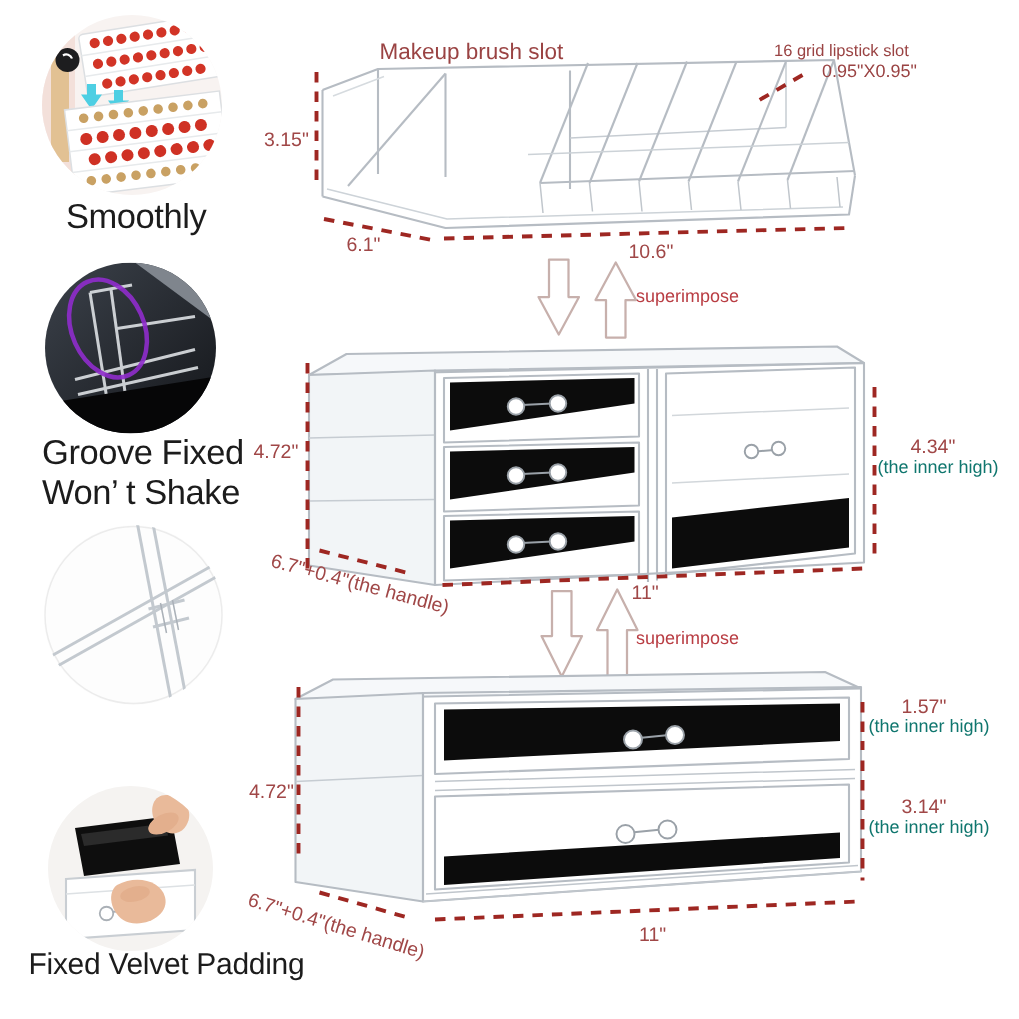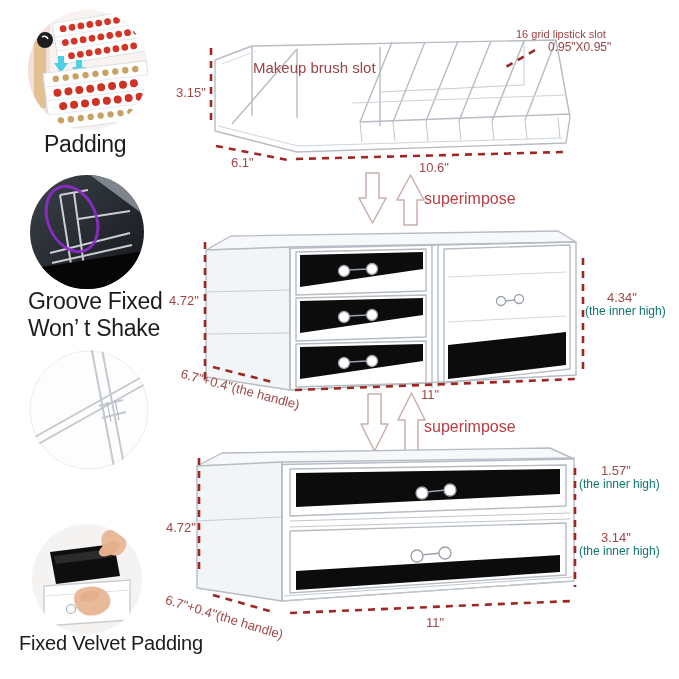--- a/index.html
+++ b/index.html
@@ -6,21 +6,21 @@
   .stage{position:relative;width:679px;height:679px;background:#fff;overflow:hidden;
          font-family:"Liberation Sans",sans-serif;}
   .diagram{position:absolute;left:0;top:0;}
   .photo{position:absolute;border-radius:50%;overflow:hidden;}
   .lbl{position:absolute;white-space:nowrap;font-family:"Liberation Sans",sans-serif;}
   .dim{font-size:13px;color:#a04747;}
   .note{font-size:12px;color:#0f766e;}
   .maroon{font-size:15px;color:#9a4343;}
   .gridlbl{font-size:11px;color:#9a4343;}
   .gridsz{font-size:12px;color:#9a4343;}
-  .sup{font-size:16px;color:#b93d43;}
+  .sup{font-size:12px;color:#b93d43;}
   .cap{font-size:23px;color:#1c1c1c;letter-spacing:-0.3px;line-height:1.18;}
   .cap-sm{font-size:20px;letter-spacing:-0.2px;}
   .rot15{transform:rotate(15deg);transform-origin:0 0;}
   .rot17{transform:rotate(17deg);transform-origin:0 0;}
 </style>
 </head>
 <body>
 
 <div class="stage">
 
@@ -279,35 +279,35 @@
       <polygon points="22,32 78,25 80,33 24,40" fill="#2b2b2b"></polygon>
       <g fill="#e9ba9a">
         <path d="M80,6 C93,8 98,19 91,28 C85,35 75,31 71,23 C67,14 71,5 80,6 Z"></path>
         <ellipse cx="77" cy="25" rx="11" ry="6" transform="rotate(-28 77 25)" fill="#e3af8d"></ellipse>
         <path d="M46,66 C59,59 75,63 78,74 C81,85 67,94 54,91 C43,88 38,72 46,66 Z"></path>
         <ellipse cx="58" cy="72" rx="10" ry="5" transform="rotate(-12 58 72)" fill="#e3af8d"></ellipse>
       </g>
     </svg>
   </div>
 
-  <div class="lbl cap" style="left:44px;top:131px;">Padding</div>
+  <div class="lbl cap" style="left:44px;top:131px;">Smoothly</div>
 
   <div class="lbl cap" style="left:28px;top:288px;">
     <div>Groove Fixed</div>
     <div>Won’ t Shake</div>
   </div>
 
   <div class="lbl cap" style="left:27px;top:465px;">
   </div>
 
   <div class="lbl cap cap-sm" style="left:19px;top:632px;">
     <div>Fixed Velvet Padding</div>
   </div>
 
-  <div class="lbl maroon" style="left:253px;top:26px;margin-top:33px;">Makeup brush slot</div>
+  <div class="lbl maroon" style="left:253px;top:26px;">Makeup brush slot</div>
 
   <div class="lbl gridlbl" style="left:516px;top:28px;">16 grid lipstick slot</div>
   <div class="lbl gridsz" style="left:548px;top:40px;">0.95"X0.95"</div>
 
   <div class="lbl dim" style="left:176px;top:85px;">3.15"</div>
   <div class="lbl dim" style="left:231px;top:155px;">6.1"</div>
   <div class="lbl dim" style="left:419px;top:160px;">10.6"</div>
 
   <div class="lbl sup" style="left:424px;top:190px;">superimpose</div>
 

